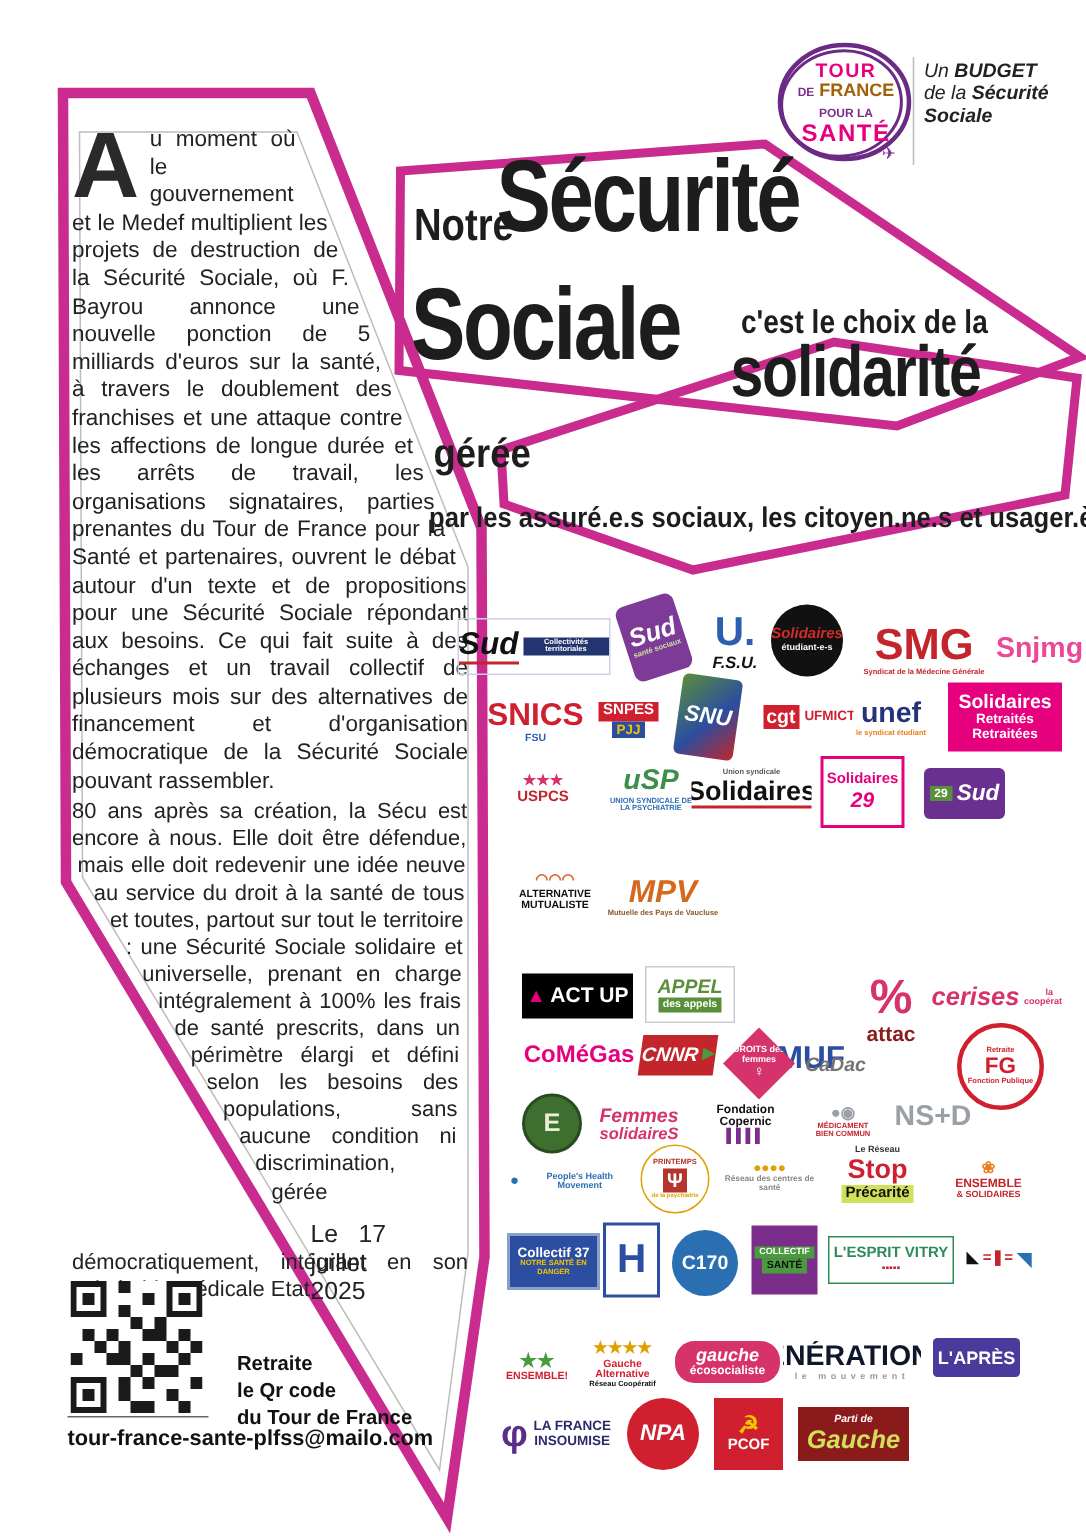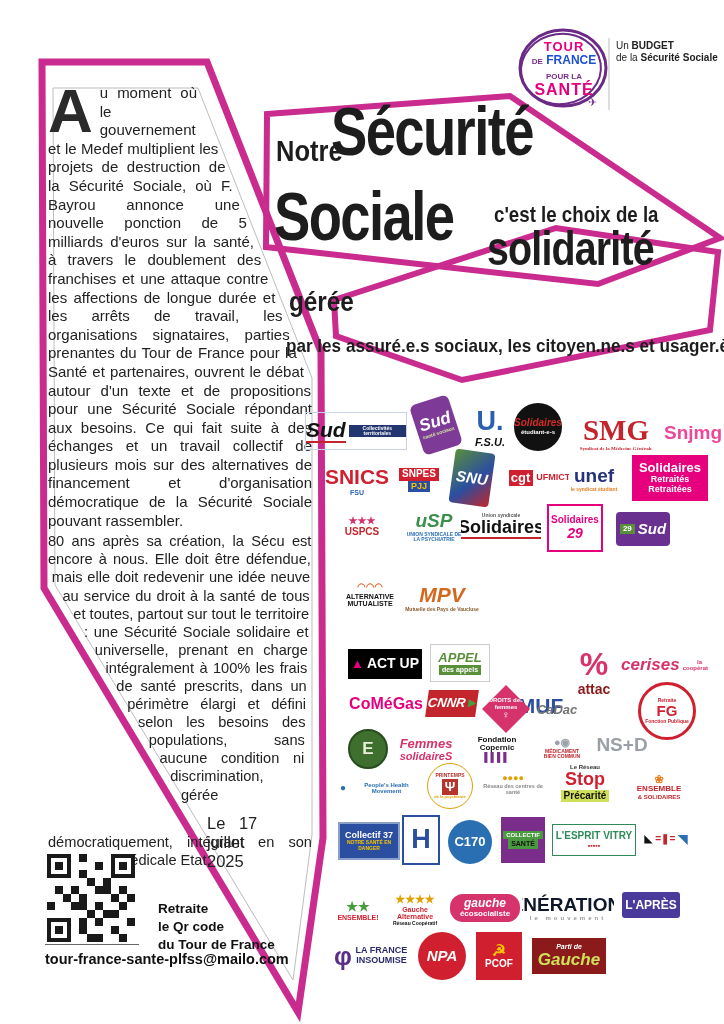--- a/index.html
+++ b/index.html
@@ -22,26 +22,26 @@
   .date-block .l1{word-spacing:9px;}
   
   .qr{position:absolute;left:47px;top:854px;z-index:2;}
   .flashez{position:absolute;left:158px;top:900px;z-index:2;font-size:13.5px;font-weight:700;line-height:1.32;color:#111;}
   .qr-line{position:absolute;left:45px;top:944px;width:94px;height:1px;background:#666;z-index:2;}
   .email{position:absolute;left:45px;top:951px;z-index:2;font-size:14.5px;font-weight:700;color:#111;}
   
   .badge-circle-text{position:absolute;left:521px;top:40px;width:86px;z-index:2;text-align:center;line-height:1;}
   .bc-l1{font-size:13px;font-weight:700;color:#e6007e;letter-spacing:1px;}
   .bc-sm{font-size:8px;font-weight:700;color:#7b2d8b;}
-  .bc-pink{font-weight:700;color:#1d4ed8;}
+  .bc-pink{font-weight:700;color:#a16207;}
   .bc-l2{font-size:12px;margin-top:1px;}
   .bc-l4{font-size:16px;font-weight:700;color:#e6007e;letter-spacing:1px;}
   .plane{position:absolute;left:588px;top:96px;font-size:11px;color:#7b2d8b;z-index:2;}
   .badge-text{position:absolute;left:616px;top:40px;width:104px;z-index:2;line-height:1.15;}
-  .bt-line{font-size:10px;color:#222;}
+  .bt-line{font-size:13px;color:#222;font-style:italic;}
   .bt-bold{font-weight:700;}
   .bt-tag{margin-top:4px;font-size:7.6px;font-weight:700;color:#e6007e;line-height:1.3;}
   .bt-tag .dark{color:#3a3a3a;}
   
   .hw{position:absolute;z-index:3;font-weight:700;white-space:nowrap;transform-origin:left top;color:#1d1d1d;}
   #h-notre{left:276px;top:134px;font-size:30px;transform:scaleX(.85);}
   #h-securite{left:331px;top:92px;font-size:68px;letter-spacing:-2px;transform:scaleX(.8);}
   #h-sociale{left:274px;top:177px;font-size:68px;letter-spacing:-2px;transform:scaleX(.8);}
   #h-choix{left:494px;top:202px;font-size:22px;transform:scaleX(.85);}
   #h-solidarite{left:487px;top:221px;font-size:48px;letter-spacing:-1px;transform:scaleX(.82);}
@@ -170,21 +170,21 @@
       <span style="font-size: 5px; color: rgb(207, 227, 160);">santé sociaux</span>
     </div>
     <div class="logo" style="left: 464px; top: 402px; width: 52px; height: 52px;">
       <span style="font-size: 27px; color: rgb(43, 95, 176);">U.</span>
       <span style="font-size: 11px; color: rgb(17, 17, 17); font-style: italic;">F.S.U.</span>
     </div>
     <div class="logo" style="left: 514px; top: 403px; width: 48px; height: 48px; background: rgb(17, 17, 17); border-radius: 50%;">
       <span style="font-size: 10px; color: rgb(212, 42, 42); font-style: italic;">Solidaires</span>
       <span style="font-size: 6px; color: rgb(255, 255, 255);">étudiant-e-s</span>
     </div>
-    <div class="logo" style="left: 566px; top: 414px; width: 100px; height: 38px; font-family: Liberation Serif, serif;">
+    <div class="logo" style="left: 566px; top: 414px; width: 100px; height: 38px;">
       <span style="font-size: 29px; color: rgb(194, 37, 43);">SMG</span>
       <span style="font-size: 5px; color: rgb(194, 37, 43);">Syndicat de la Médecine Générale</span>
     </div>
     <div class="logo" style="left: 664px; top: 420px; width: 58px; height: 26px;">
       <span style="font-size: 19px; color: #ec4899;">Snjmg</span>
     </div>
     <div class="logo" style="left: 322px; top: 461px; width: 70px; height: 40px;">
       <span style="font-size: 21px; color: rgb(208, 31, 47);">SNICS</span>
       <span style="font-size: 7px; color: rgb(43, 95, 176);">FSU</span>
     </div>

